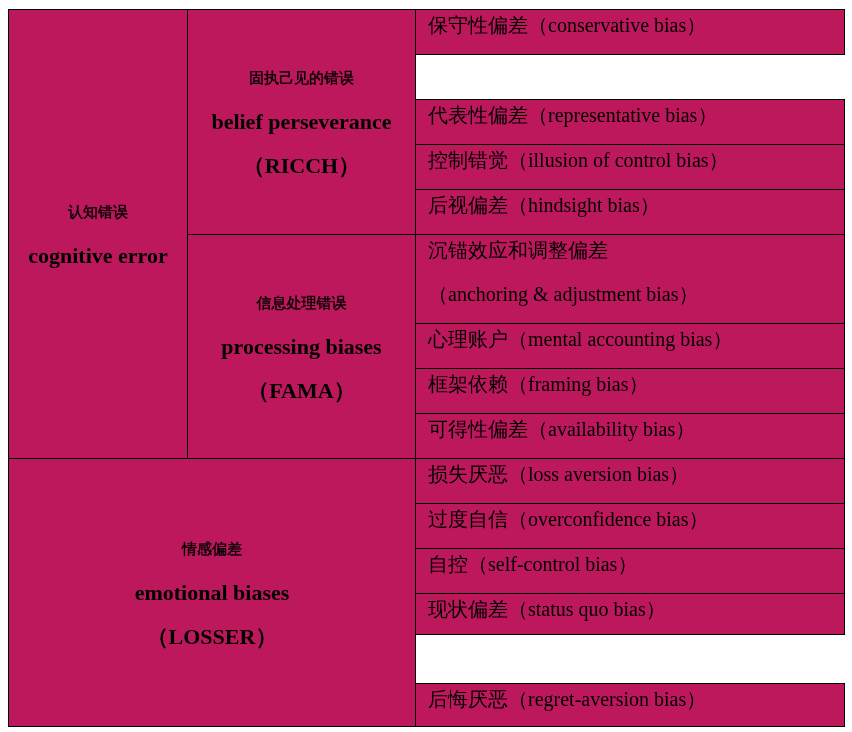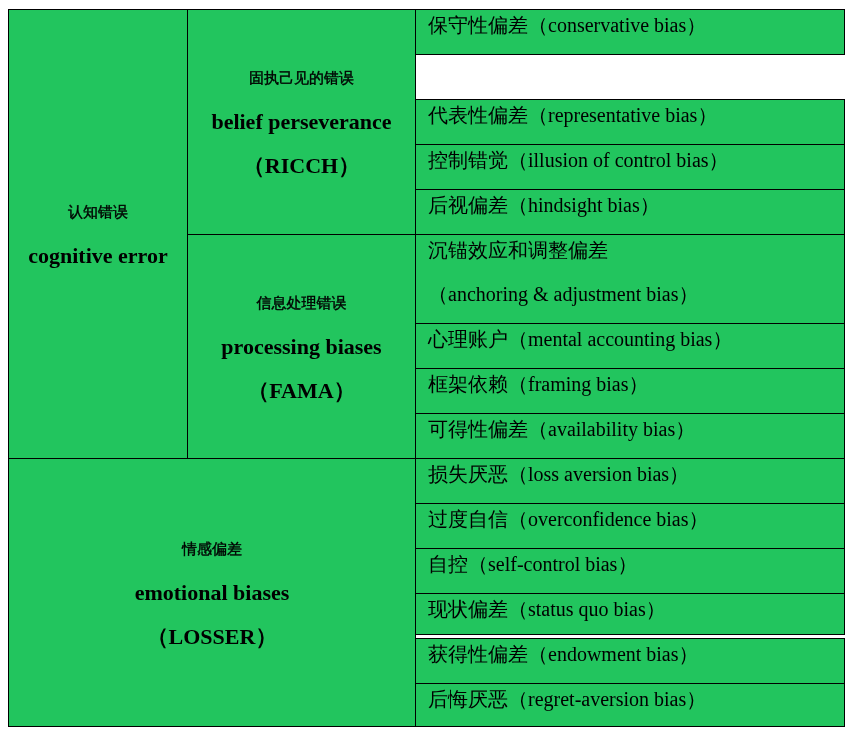--- a/index.html
+++ b/index.html
@@ -1,19 +1,19 @@
 <!DOCTYPE html>
 <html><head>
 <meta charset="utf-8">
 <style>
   html, body { margin: 0; padding: 0; background: #ffffff; }
   body { width: 852px; height: 732px; position: relative; overflow: hidden;
          font-family: "Liberation Serif", "DejaVu Serif", serif; color: #000; }
   .tbl { position: absolute; left: 8px; top: 9px; width: 837px; height: 718px; }
-  .cell { position: absolute; box-sizing: border-box; border: 1px solid #000; background: #22c55e; }
+  .cell { position: absolute; box-sizing: border-box; border: 1px solid #000; background: #be185d; }
   .center { display: flex; flex-direction: column; align-items: center; justify-content: center; text-align: center; }
   .hdr-line { font-size: 22px; line-height: 44px; font-weight: bold; white-space: nowrap; }
   .hdr-line.cn { font-weight: normal; font-size: 15px; -webkit-text-stroke: 0.4px #000; }
   .item { padding-left: 12px; font-size: 20px; line-height: 30px; white-space: nowrap; }
 </style>
 </head>
 <body>
 
 <div class="tbl">
 
@@ -72,20 +72,17 @@
   </div>
   <div class="cell item" style="left:407px; top:494px; width:430px; height:46px;">
     <span>过度自信（overconfidence bias）</span>
   </div>
   <div class="cell item" style="left:407px; top:539px; width:430px; height:46px;">
     <span>自控（self-control bias）</span>
   </div>
   <div class="cell item" style="left:407px; top:584px; width:430px; height:42px;">
     <span>现状偏差（status quo bias）</span>
   </div>
-  <div class="cell item" style="left:407px; top:629px; width:430px; height:46px;">
-    <span>获得性偏差（endowment bias）</span>
-  </div>
   <div class="cell item" style="left:407px; top:674px; width:430px; height:44px;">
     <span>后悔厌恶（regret-aversion bias）</span>
   </div>
 
 </div>
 
 </body></html>

